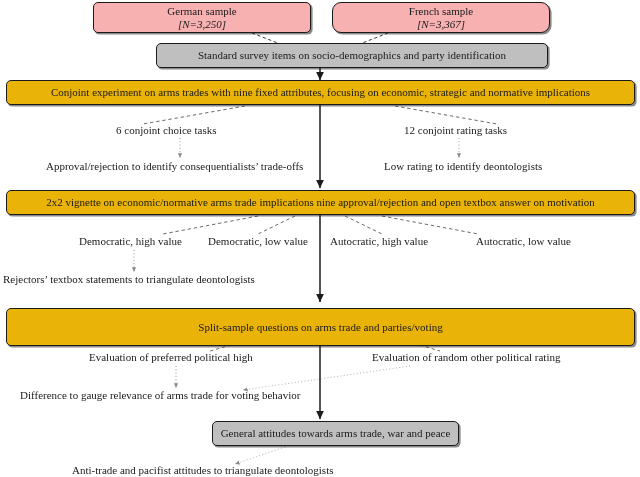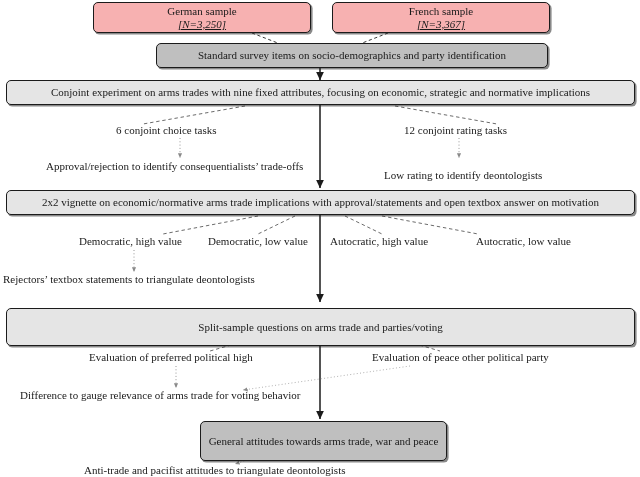--- a/index.html
+++ b/index.html
@@ -47,31 +47,31 @@
   }
   .node .txt {
     display: block;
     padding: 0 6px;
     white-space: nowrap;
   }
   .node.two-line .txt { white-space: normal; }
 
   .node.pink  { background: #f7b1b1; }
   .node.gray  { background: #bfbfbf; }
-  .node.white { background: #e5e5e5; }
+  .node.white { background: #eab308; }
 
   
   .label {
     position: absolute;
     white-space: nowrap;
     line-height: 1.1;
   }
 
   .fs11  { font-size: 11px; }
-  .ital  { font-style: italic; text-decoration: underline; }
+  .ital  { font-style: italic; }
 </style>
 </head>
 <body>
 
 <div id="diagram">
 
   <svg id="connectors" viewBox="0 0 640 477" width="640" height="477" xmlns="http://www.w3.org/2000/svg">
     <defs>
       <marker id="arrowSolid" markerWidth="7" markerHeight="7" refX="5.4" refY="3" orient="auto" markerUnits="strokeWidth">
         <path d="M0,0.4 L5.6,3 L0,5.6 z" fill="#1b1b1b"></path>
@@ -111,57 +111,57 @@
     <path d="M 176 366 L 176 388" fill="none" stroke="#8a8a8a" stroke-width="0.9" stroke-dasharray="1 2.3" marker-end="url(#arrowDot)"></path>
     <path d="M 410 366 L 243 390" fill="none" stroke="#a8a8a8" stroke-width="0.9" stroke-dasharray="1 2.3" marker-end="url(#arrowDot)"></path>
 
     <path d="M 285 447 L 235 464" fill="none" stroke="#a8a8a8" stroke-width="0.9" stroke-dasharray="1 2.3" marker-end="url(#arrowDot)"></path>
   </svg>
 
   <div class="node pink two-line fs11" style="left:93px; top:2px; width:218px; height:31px;">
     <span class="txt"><span>German sample</span><br><em class="ital">[N=3,250]</em></span>
   </div>
 
-  <div class="node pink two-line fs11" style="left:332px; top:2px; width:218px; height:31px;">
+  <div class="node pink two-line fs11" style="left:332px; top:2px; width:218px; height:31px;border-radius:9px;">
     <span class="txt"><span>French sample</span><br><em class="ital">[N=3,367]</em></span>
   </div>
 
   <div class="node gray fs11" style="left:156px; top:43px; width:392px; height:25px;">
     <span class="txt">Standard survey items on socio-demographics and party identification</span>
   </div>
 
   <div class="node white fs11" style="left:6px; top:80px; width:629px; height:25px;">
     <span class="txt">Conjoint experiment on arms trades with nine fixed attributes, focusing on economic, strategic and normative implications</span>
   </div>
 
   <div class="node white fs11" style="left:6px; top:190px; width:629px; height:25px;">
-    <span class="txt">2x2 vignette on economic/normative arms trade implications with approval/statements and open textbox answer on motivation</span>
+    <span class="txt">2x2 vignette on economic/normative arms trade implications nine approval/rejection and open textbox answer on motivation</span>
   </div>
 
   <div class="node white fs11" style="left:6px; top:308px; width:629px; height:38px;justify-content:center;">
     <span class="txt">Split-sample questions on arms trade and parties/voting</span>
   </div>
 
-  <div class="node gray fs11" style="left:200px; top:421px; width:247px; height:40px;justify-content:center;">
+  <div class="node gray fs11" style="left:212px; top:421px; width:247px; height:25px;justify-content:center;">
     <span class="txt">General attitudes towards arms trade, war and peace</span>
   </div>
 
   <div class="label fs11" style="left:116px; top:124px;">
     <span>6 conjoint choice tasks</span>
   </div>
 
   <div class="label fs11" style="left:404px; top:124px;">
     <span>12 conjoint rating tasks</span>
   </div>
 
   <div class="label fs11" style="left:46px; top:160px;">
     <span>Approval/rejection to identify consequentialists’ trade-offs</span>
   </div>
 
-  <div class="label fs11" style="left:384px; top:160px;margin-top:9px;">
+  <div class="label fs11" style="left:384px; top:160px;">
     <span>Low rating to identify deontologists</span>
   </div>
 
   <div class="label fs11" style="left:79px; top:235px;">
     <span>Democratic, high value</span>
   </div>
 
   <div class="label fs11" style="left:208px; top:235px;text-align:center;">
     <span>Democratic, low value</span>
   </div>
@@ -176,24 +176,24 @@
 
   <div class="label fs11" style="left:3px; top:273px;">
     <span>Rejectors’ textbox statements to triangulate deontologists</span>
   </div>
 
   <div class="label fs11" style="left:89px; top:351px;">
     <span>Evaluation of preferred political high</span>
   </div>
 
   <div class="label fs11" style="left:372px; top:351px;">
-    <span>Evaluation of peace other political party</span>
+    <span>Evaluation of random other political rating</span>
   </div>
 
   <div class="label fs11" style="left:20px; top:389px;">
     <span>Difference to gauge relevance of arms trade for voting behavior</span>
   </div>
 
-  <div class="label fs11" style="left:84px; top:464px;">
+  <div class="label fs11" style="left:72px; top:464px;">
     <span>Anti-trade and pacifist attitudes to triangulate deontologists</span>
   </div>
 
 </div>
 
 </body></html>

